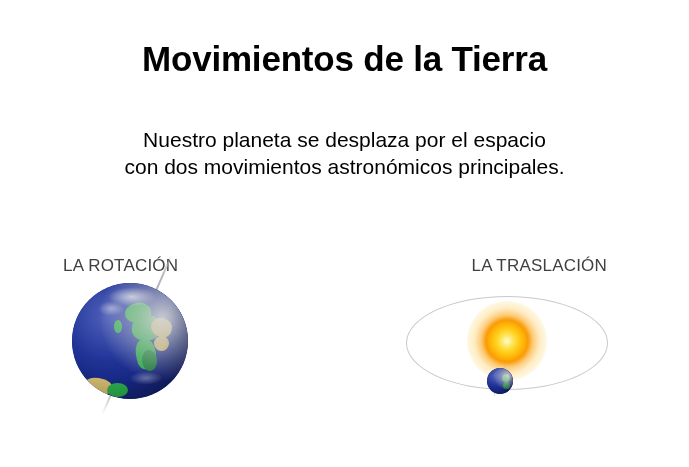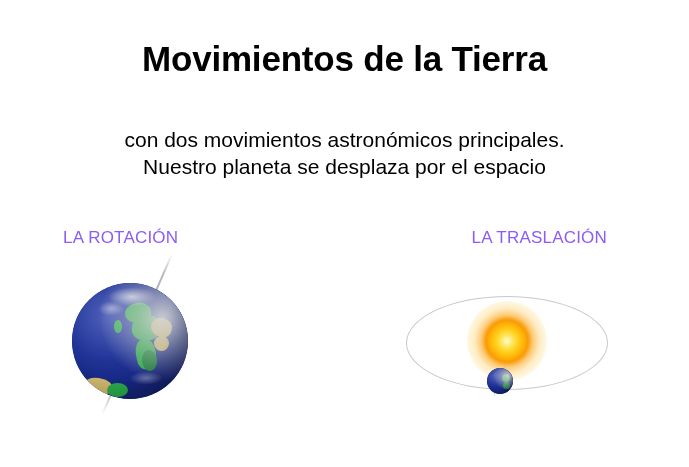--- a/index.html
+++ b/index.html
@@ -45,23 +45,24 @@
     line-height: 27px;
   }
   .slide-subtitle .line {
     display: block;
     white-space: nowrap;
   }
 
   .section-label {
     position: absolute;
     font-size: 17px;
-    color: #8b5cf6;
+    color: #404040;
     white-space: nowrap;
     letter-spacing: 0.2px;
+    margin-top: 28px;
   }
   #label-rotacion {
     left: 63px;
     top: 228px;
   }
   #label-traslacion {
     left: 407px;
     top: 228px;
     width: 200px;
     text-align: right;
@@ -210,22 +211,22 @@
   }
 </style>
 </head>
 <body>
 
 <div id="slide">
 
   <div class="slide-title">Movimientos de la Tierra</div>
 
   <div class="slide-subtitle">
+    <span class="line">Nuestro planeta se desplaza por el espacio</span>
     <span class="line">con dos movimientos astronómicos principales.</span>
-    <span class="line">Nuestro planeta se desplaza por el espacio</span>
   </div>
 
   <div class="section-label" id="label-rotacion">LA ROTACIÓN</div>
 
   <div id="rotation-figure">
 
     <div class="earth-axis" id="rotation-axis"></div>
 
     <div class="globe" id="globe-large">
       <div class="ocean"></div>

